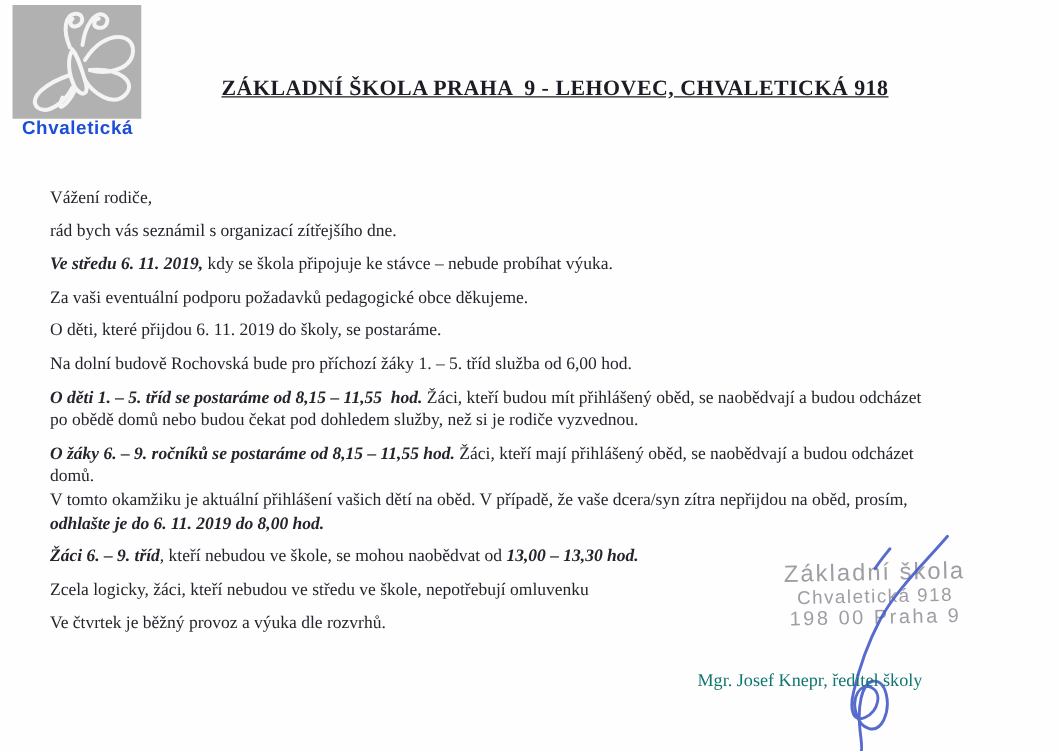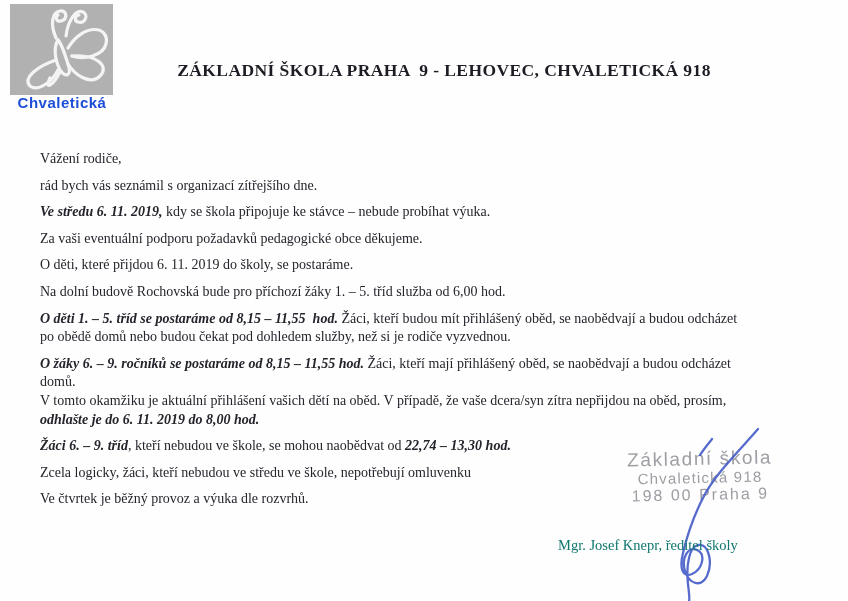--- a/index.html
+++ b/index.html
@@ -30,20 +30,21 @@
     text-shadow:0 0 1px #ffffff,0 0 2px #ffffff;
   }
   
   .title{
     position:absolute;left:0;top:60px;width:100%;
     padding-left:40px;box-sizing:border-box;
     text-align:center;
     font-weight:bold;font-size:17.5px;letter-spacing:0.4px;
     white-space:pre;
     color:#1c1c24;
+    text-decoration:underline;
   }
   
   .body{
     position:absolute;left:40px;top:150px;right:25px;
     font-size:14px;
   }
   .para{
     margin:0 0 8px 0;
     line-height:18.6px;
     white-space:pre-wrap;
@@ -99,21 +100,21 @@
 
   <div class="body">
       <p class="para"><span>Vážení rodiče,</span></p>
       <p class="para"><span>rád bych vás seznámil s organizací zítřejšího dne.</span></p>
       <p class="para"><span class="bi">Ve středu 6. 11. 2019,</span><span> kdy se škola připojuje ke stávce – nebude probíhat výuka.</span></p>
       <p class="para"><span>Za vaši eventuální podporu požadavků pedagogické obce děkujeme.</span></p>
       <p class="para"><span>O děti, které přijdou 6. 11. 2019 do školy, se postaráme.</span></p>
       <p class="para"><span>Na dolní budově Rochovská bude pro příchozí žáky 1. – 5. tříd služba od 6,00 hod.</span></p>
       <p class="para"><span class="bi">O děti 1. – 5. tříd se postaráme od 8,15 – 11,55  hod.</span><span> Žáci, kteří budou mít přihlášený oběd, se naobědvají a budou odcházet</span><br><span>po obědě domů nebo budou čekat pod dohledem služby, než si je rodiče vyzvednou.</span></p>
       <p class="para"><span class="bi">O žáky 6. – 9. ročníků se postaráme od 8,15 – 11,55 hod.</span><span> Žáci, kteří mají přihlášený oběd, se naobědvají a budou odcházet</span><br><span>domů.</span><br><span>V tomto okamžiku je aktuální přihlášení vašich dětí na oběd. V případě, že vaše dcera/syn zítra nepřijdou na oběd, prosím,</span><br><span class="bi">odhlašte je do 6. 11. 2019 do 8,00 hod.</span></p>
-      <p class="para"><span class="bi">Žáci 6. – 9. tříd</span><span>, kteří nebudou ve škole, se mohou naobědvat od </span><span class="bi">22,74 – 13,30 hod.</span></p>
+      <p class="para"><span class="bi">Žáci 6. – 9. tříd</span><span>, kteří nebudou ve škole, se mohou naobědvat od </span><span class="bi">13,00 – 13,30 hod.</span></p>
       <p class="para"><span>Zcela logicky, žáci, kteří nebudou ve středu ve škole, nepotřebují omluvenku</span></p>
       <p class="para"><span>Ve čtvrtek je běžný provoz a výuka dle rozvrhů.</span></p>
     </div>
 
   <div class="stamp">
     <div class="stamp-l1">Základní škola</div>
     <div class="stamp-l2">Chvaletická 918</div>
     <div class="stamp-l3">198 00 Praha 9</div>
   </div>
 

